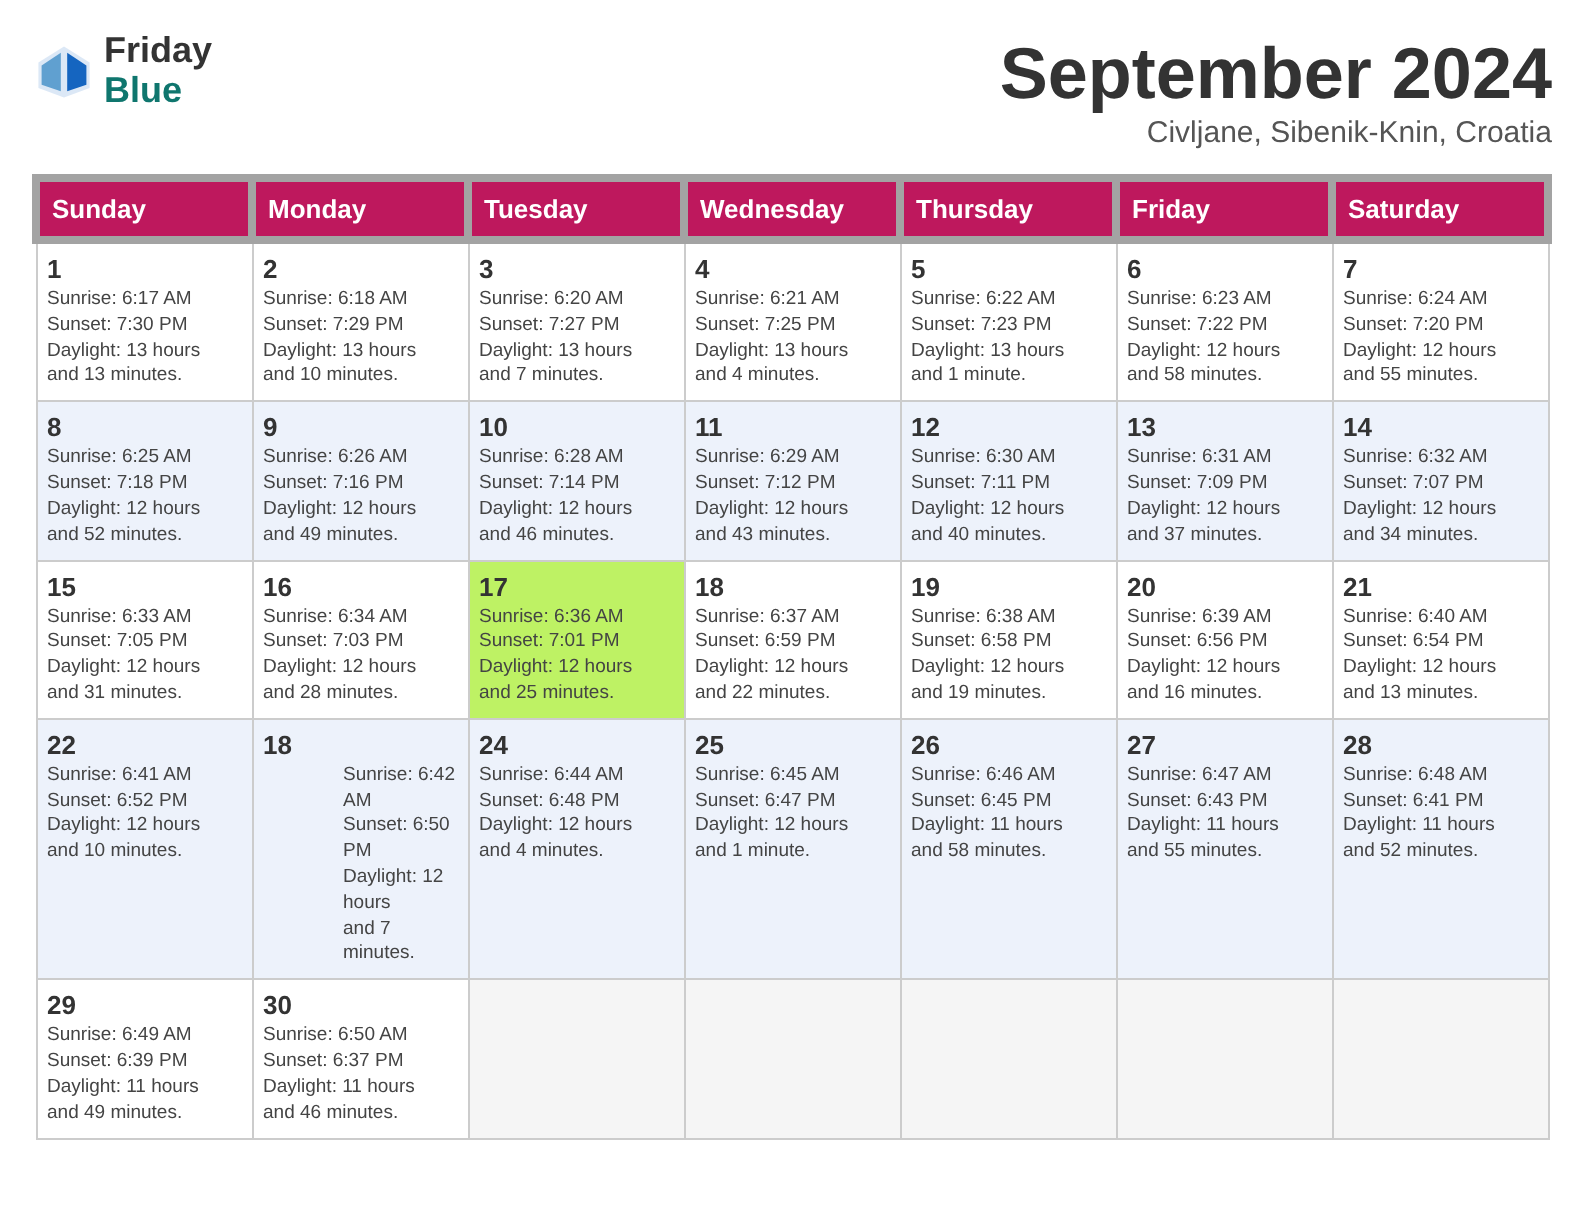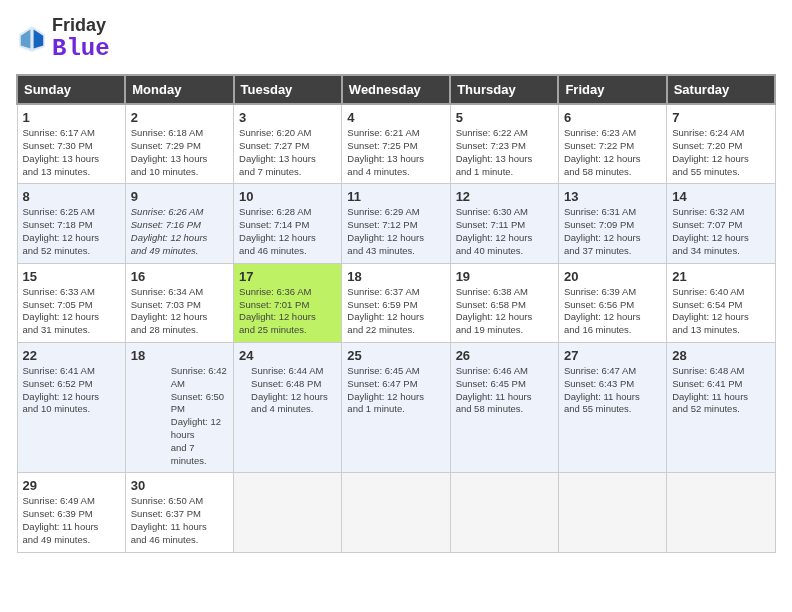--- a/index.html
+++ b/index.html
@@ -25,24 +25,23 @@
       display: flex;
       flex-direction: column;
       line-height: 1.1;
     }
     .logo-general {
       font-size: 18px;
       font-weight: bold;
       color: #333;
     }
     .logo-blue {
-      font-size: 24px;
-      font-weight: bold;
-      color: #6d28d9;
-      font-family: Liberation Mono, monospace;
+      font-size: 18px;
+      font-weight: bold;
+      color: #0f766e;
     }
     .logo-icon {
       width: 32px;
       height: 32px;
     }
     .title-block {
       text-align: right;
     }
     .month-title {
       font-size: 36px;
@@ -51,27 +50,27 @@
     }
     .location {
       font-size: 15px;
       color: #555;
     }
     .calendar {
       width: 100%;
       border-collapse: collapse;
     }
     .calendar th {
-      background: #404040;
+      background: #be185d;
       color: #fff;
       font-size: 13px;
       font-weight: bold;
       padding: 6px 6px;
       text-align: left;
-      border: 2px solid #a3a3a3;
+      border: 4px solid #a3a3a3;
     }
     .calendar td {
       vertical-align: top;
       border: 1px solid #ccc;
       padding: 5px 5px;
       font-size: 10px;
       color: #333;
       width: 14.28%;
       min-height: 80px;
       background: #fff;
@@ -106,20 +105,24 @@
     <svg class="logo-icon" viewBox="0 0 40 40" xmlns="http://www.w3.org/2000/svg">
       <polygon points="20,4 36,14 36,30 20,36 4,30 4,14" fill="#1565c0" opacity="0.15"></polygon>
       <polygon points="22,8 34,16 34,28 22,32" fill="#1565c0"></polygon>
       <polygon points="18,8 6,16 6,28 18,32" fill="#60a0d0"></polygon>
     </svg>
     <div class="logo-text">
       <span class="logo-general">Friday</span>
       <span class="logo-blue">Blue</span>
     </div>
   </div>
+  <div class="title-block">
+    <div class="month-title">September 2024</div>
+    <div class="location">Civljane, Sibenik-Knin, Croatia</div>
+  </div>
 </div>
 
 <table class="calendar">
   <thead>
     <tr>
     <th>Sunday</th>
         <th>Monday</th>
         <th>Tuesday</th>
         <th>Wednesday</th>
         <th>Thursday</th>
@@ -182,21 +185,21 @@
       <tr>
         <td style="background: rgb(237, 242, 251);">
           <span class="day-num">8</span>
           <div class="day-info" style="white-space: pre-line;">Sunrise: 6:25 AM
 Sunset: 7:18 PM
 Daylight: 12 hours
 and 52 minutes.</div>
         </td>
         <td style="background: rgb(237, 242, 251);">
           <span class="day-num">9</span>
-          <div class="day-info" style="white-space: pre-line; font-style: italic;">Sunrise: 6:26 AM
+          <div class="day-info" style="white-space: pre-line;">Sunrise: 6:26 AM
 Sunset: 7:16 PM
 Daylight: 12 hours
 and 49 minutes.</div>
         </td>
         <td style="background: rgb(237, 242, 251);">
           <span class="day-num">10</span>
           <div class="day-info" style="white-space: pre-line;">Sunrise: 6:28 AM
 Sunset: 7:14 PM
 Daylight: 12 hours
 and 46 minutes.</div>
@@ -291,21 +294,21 @@
         </td>
         <td style="background: rgb(237, 242, 251);">
           <span class="day-num">18</span>
           <div class="day-info" style="white-space: pre-line; margin-left: 40px;">Sunrise: 6:42 AM
 Sunset: 6:50 PM
 Daylight: 12 hours
 and 7 minutes.</div>
         </td>
         <td style="background: rgb(237, 242, 251);">
           <span class="day-num">24</span>
-          <div class="day-info" style="white-space: pre-line; margin-left: 12px;">Sunrise: 6:44 AM
+          <div class="day-info" style="white-space: pre-line;">Sunrise: 6:44 AM
 Sunset: 6:48 PM
 Daylight: 12 hours
 and 4 minutes.</div>
         </td>
         <td style="background: rgb(237, 242, 251);">
           <span class="day-num">25</span>
           <div class="day-info" style="white-space: pre-line;">Sunrise: 6:45 AM
 Sunset: 6:47 PM
 Daylight: 12 hours
 and 1 minute.</div>

